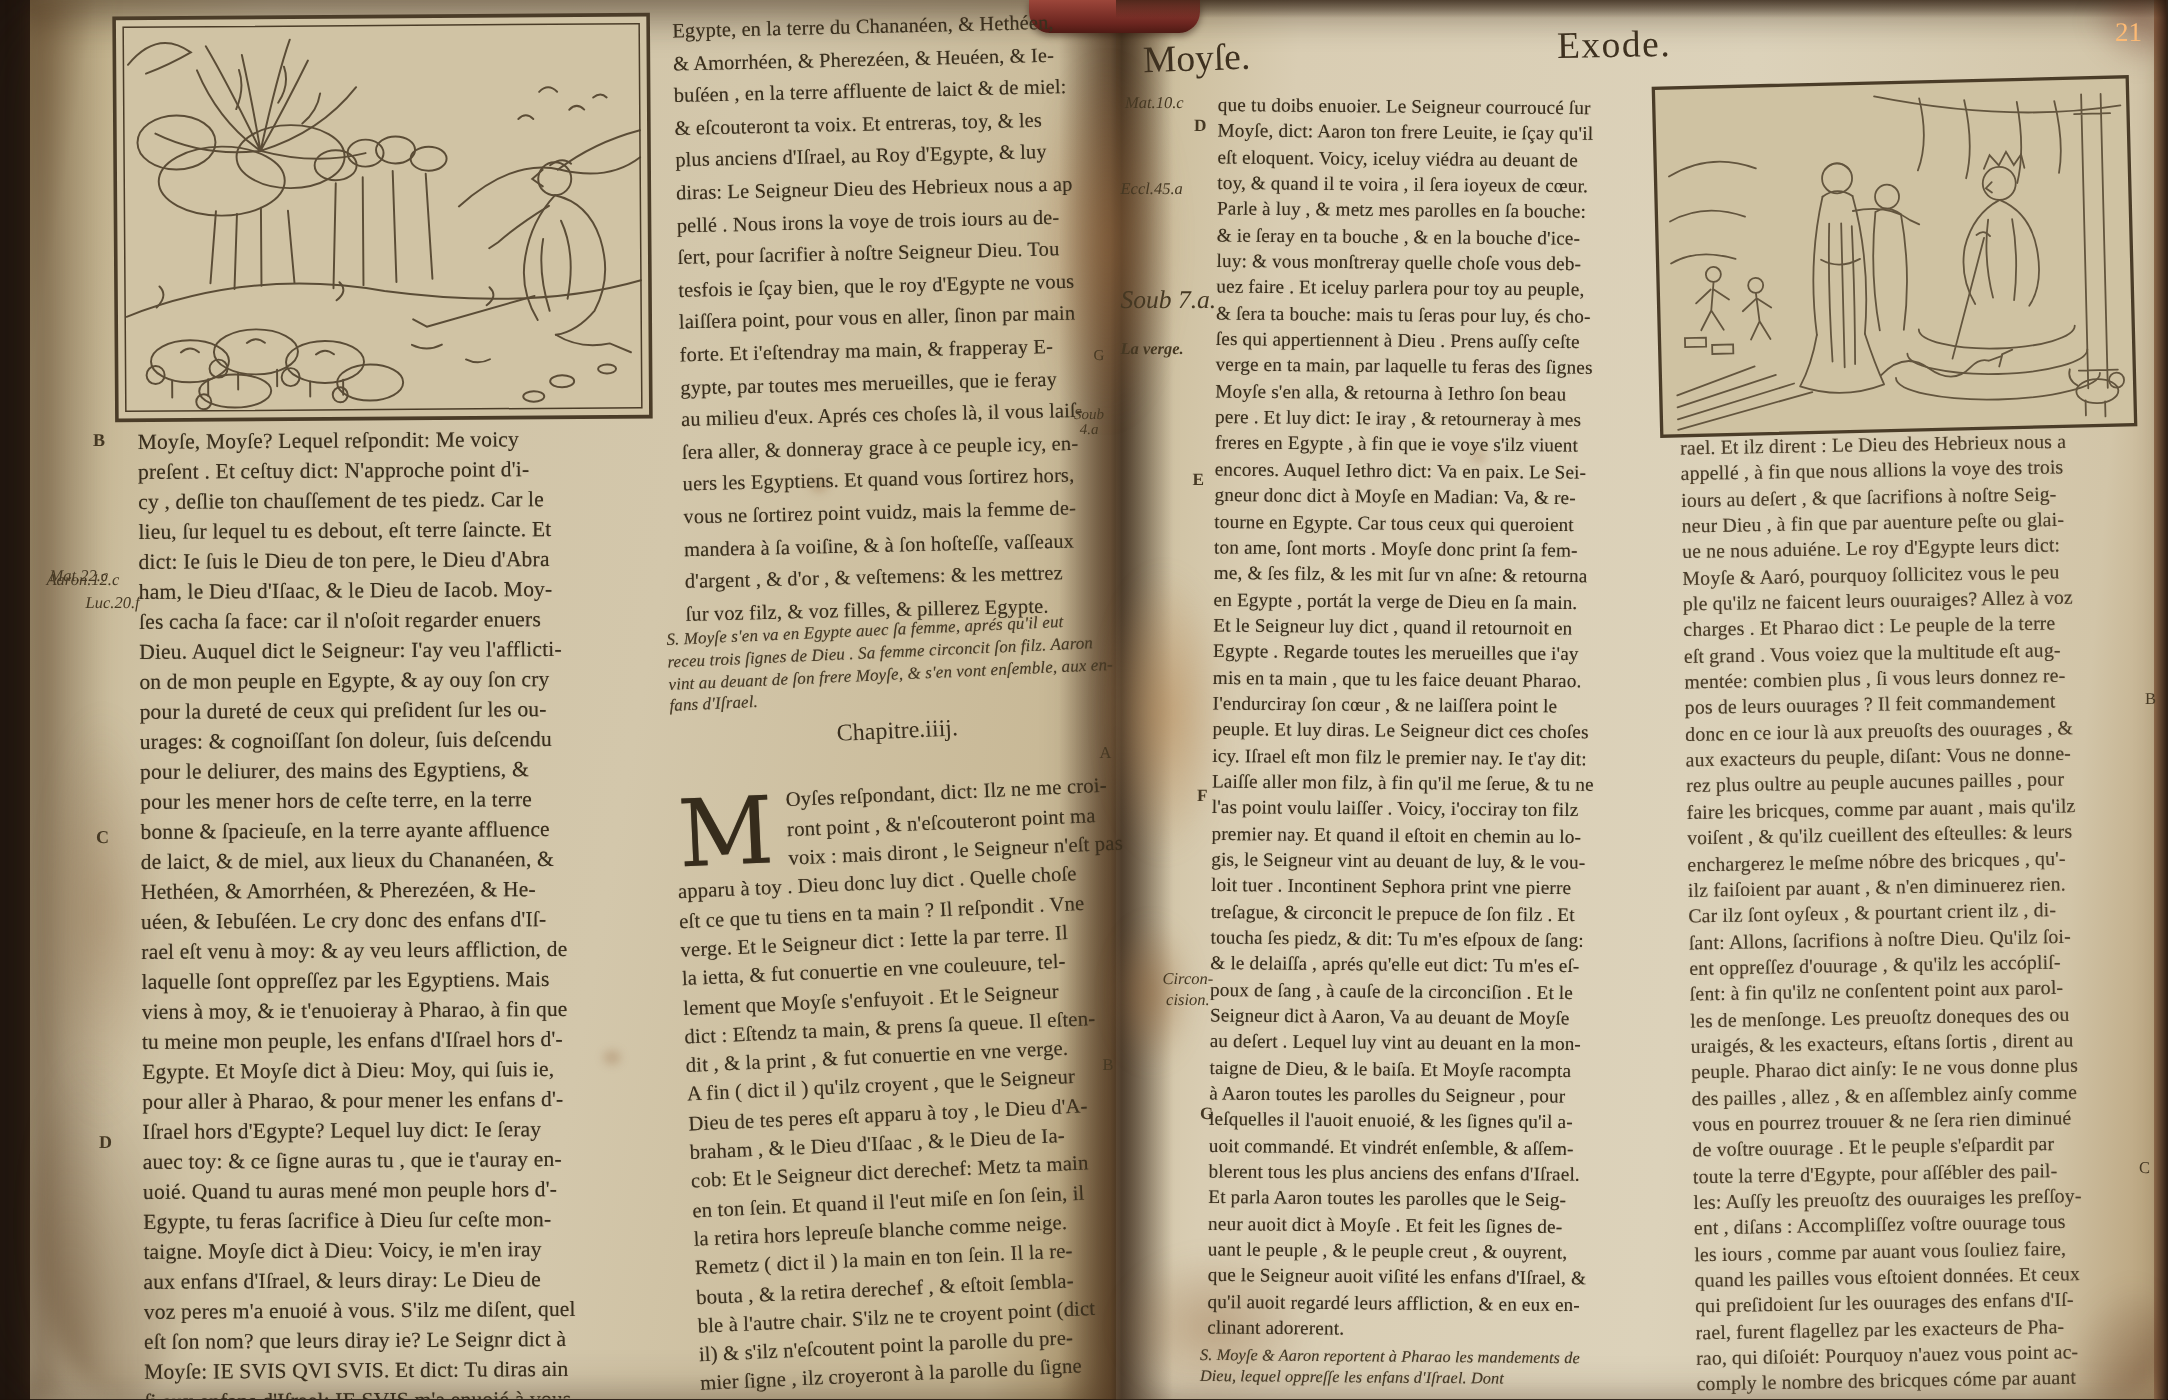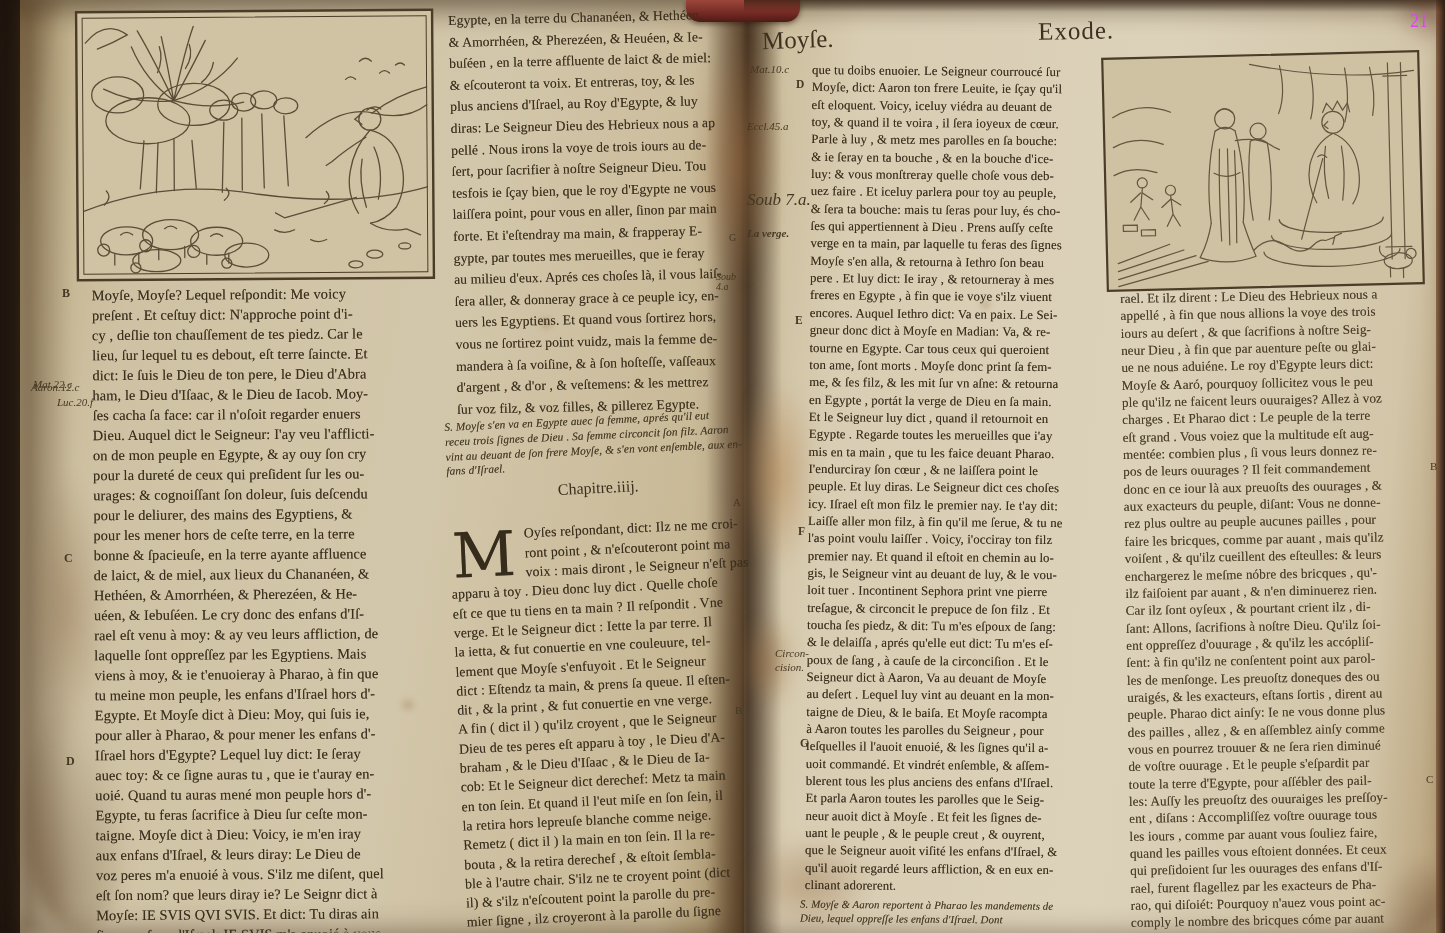--- a/index.html
+++ b/index.html
@@ -10,21 +10,21 @@
   .page{position:absolute;top:0;height:933px;}
   #left-page{left:20px;width:724px;
     background:linear-gradient(100deg,#9c865f 0%,#c3b38d 5%,#cfc2a4 18%,#d3c7ab 55%,#c7b794 90%,#a18a61 100%);
     box-shadow:inset 0 12px 24px rgba(50,32,18,.35), inset -18px 0 30px rgba(60,38,20,.45);}
   #right-page{left:744px;width:701px;
     background:linear-gradient(95deg,#b59c72 0%,#cdbf9e 5%,#d9cdb3 16%,#dcd2ba 55%,#d2c5a8 88%,#b49c74 100%);
     box-shadow:inset 0 12px 22px rgba(50,32,18,.30), inset 14px 0 26px rgba(70,45,24,.40);}
   .txt{position:absolute;white-space:pre-line;color:#3a2f1e;
        text-shadow:0 0 .5px rgba(58,47,30,.55);letter-spacing:.1px;}
   .ital{font-style:italic;}
-  .marg{position:absolute;color:#453823;font-size:12px;}
+  .marg{position:absolute;color:#453823;font-size:12px;text-align:center;}
   .stain{position:absolute;border-radius:50%;filter:blur(7px);pointer-events:none;}
   .dot{position:absolute;border-radius:50%;filter:blur(3px);pointer-events:none;}
   svg{display:block;}
   .wc path,.wc ellipse,.wc circle,.wc line{vector-effect:non-scaling-stroke;}
 </style>
 </head>
 <body>
 
 <div id="photo">
 
@@ -199,21 +199,21 @@
 Remetz ( dict il ) la main en ton ſein. Il la re-
 bouta , &amp; la retira derechef , &amp; eſtoit ſembla-
 ble à l'autre chair. S'ilz ne te croyent point (dict
 il) &amp; s'ilz n'eſcoutent point la parolle du pre-
 mier ſigne , ilz croyeront à la parolle du ſigne</span>
     </div>
   </div>
 
   <div class="abs" style="left:762px;top:26px;font-size:25px;color:#3e3120;transform:rotate(-2deg);">Moyſe.</div>
   <div class="abs" style="left:1038px;top:17px;font-size:25px;letter-spacing:1px;color:#3e3120;transform:rotate(-1deg);">Exode.</div>
-  <div class="abs" style="left:1410px;top:11px;font-size:18px;color:#d946ef;">21</div>
+  <div class="abs" style="left:1410px;top:11px;font-size:18px;color:#fdba74;">21</div>
 
   <div class="abs" style="left:1102px;top:52px;transform:rotate(-1.4deg);">
     <svg class="wc" width="322" height="238" viewBox="0 0 322 238">
       <rect x="3" y="3" width="316" height="232" fill="#cfc2a2" stroke="#4a3c28" stroke-width="2.2"></rect>
       <g stroke="#50422d" stroke-width="1.2" fill="none" stroke-linecap="round" opacity=".85">
         <path d="M150 12 Q240 32 314 22"></path>
         <path d="M180 14 Q186 42 178 62 M210 16 Q216 46 210 68 M245 18 Q250 50 244 72 M270 18 Q276 46 272 66"></path>
         <path d="M288 14 L288 210 M301 14 L301 210 M283 27 L307 27 M282 198 L308 198"></path>
         <path d="M12 62 Q40 46 70 58 M12 92 Q35 80 62 90 M12 120 Q30 110 55 118"></path>
         <circle cx="40" cy="128" r="5"></circle>

